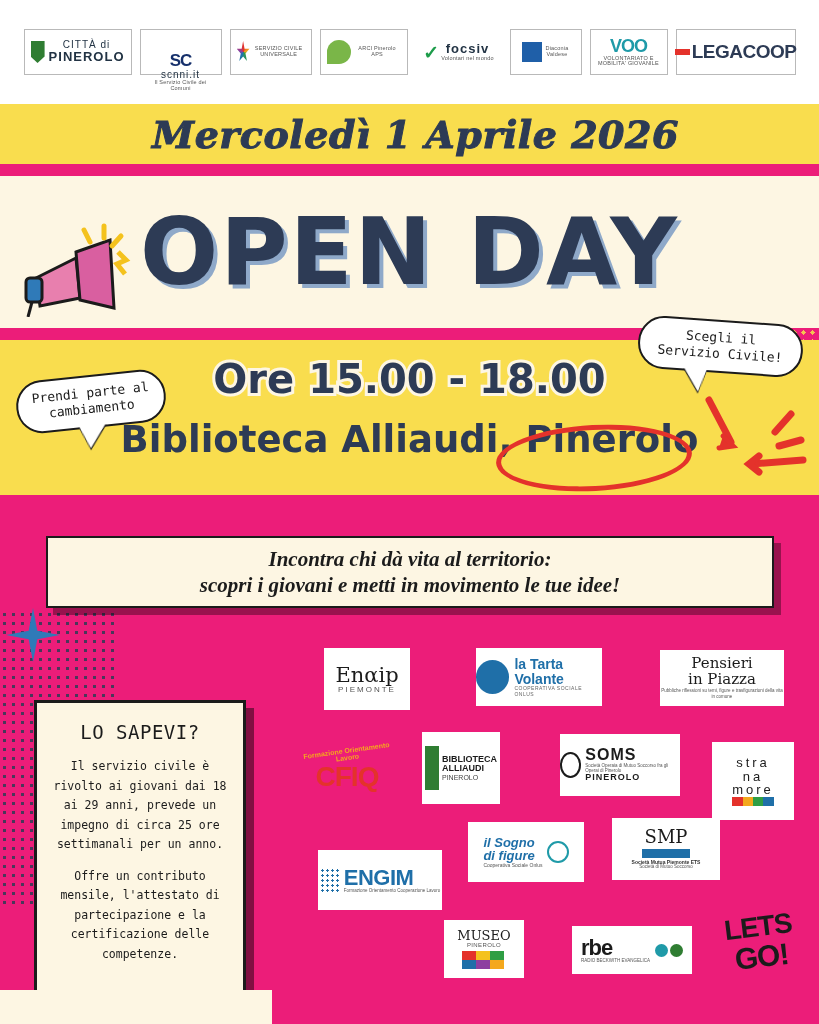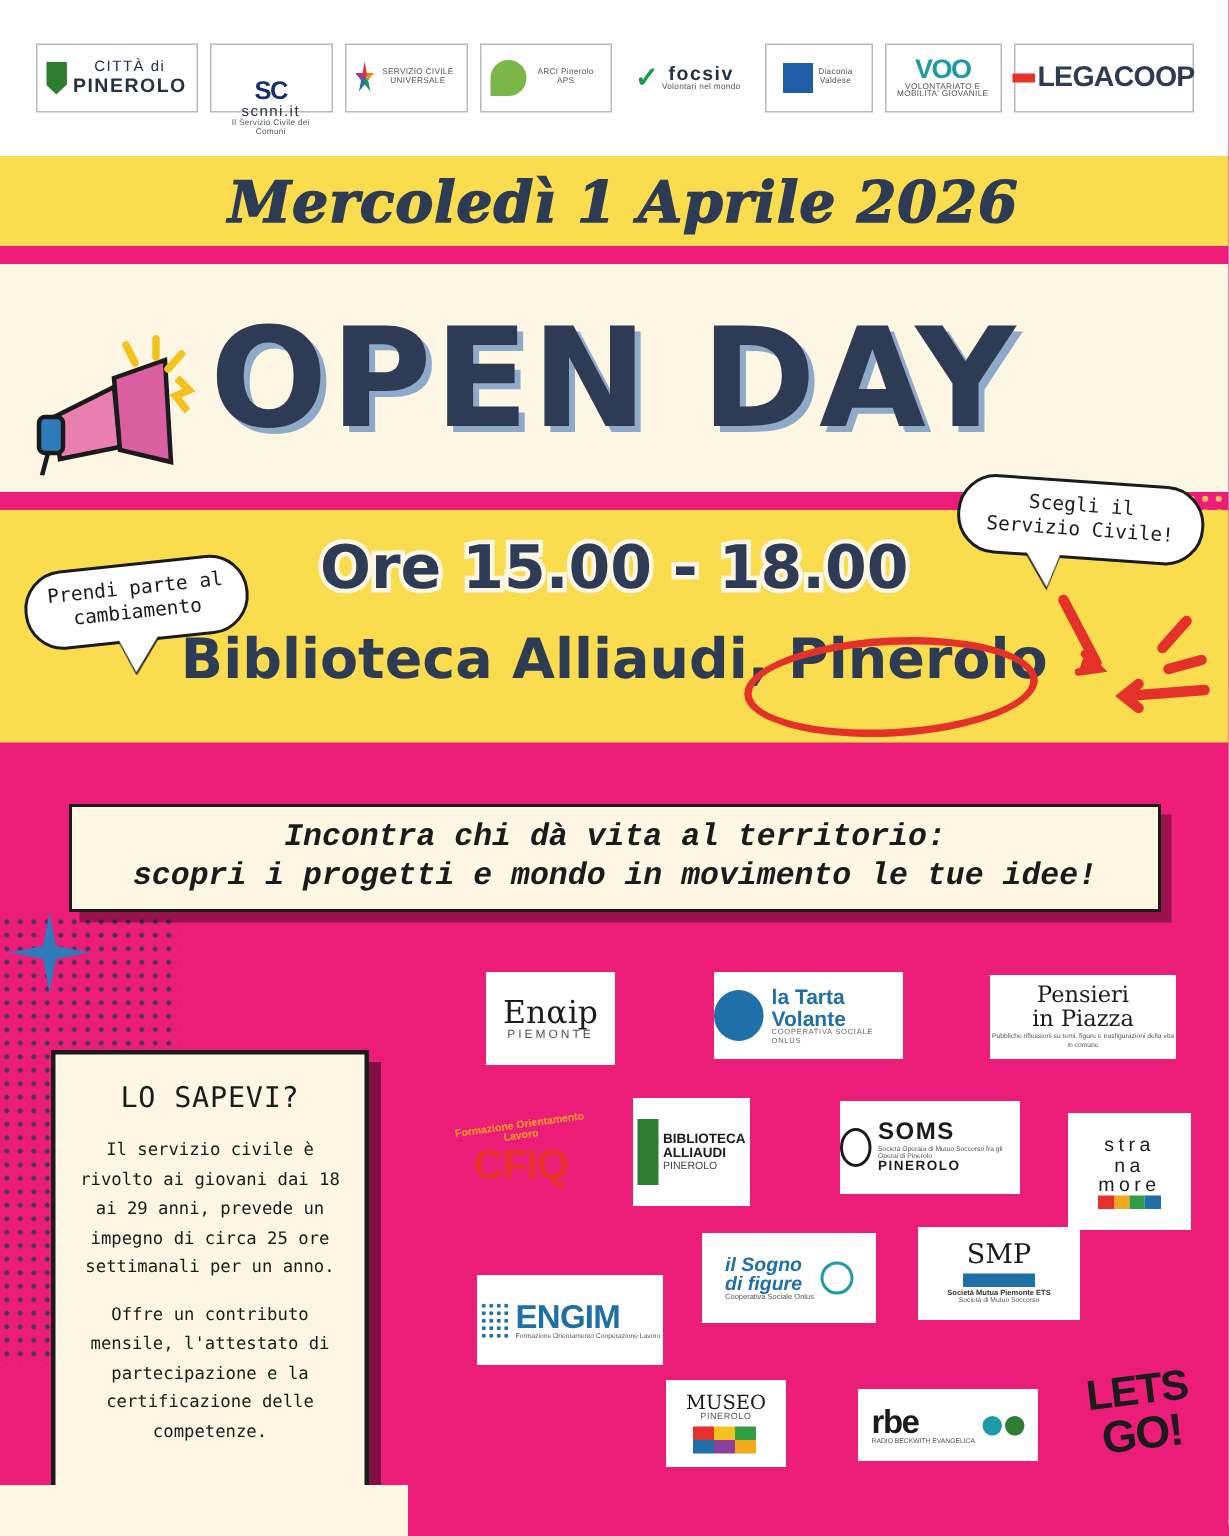--- a/index.html
+++ b/index.html
@@ -173,21 +173,21 @@
   
   .tagline {
     position: absolute; left: 46px; top: 536px; width: 728px; height: 72px;
     background: #fdf6e3;
     border: 2px solid #1b1b1b;
     box-shadow: 7px 7px 0 rgba(0,0,0,.35);
     display: flex; align-items: center; justify-content: center;
     padding: 0 18px;
   }
   .tagline p {
-    font-family: Liberation Mono, monospace;
+    font-family: Liberation Serif, serif;
     font-style: italic; font-weight: bold;
     font-size: 21px; color: #1b1b1b; text-align: center; line-height: 1.25;
   }
 
   
   .card-info {
     position: absolute; left: 34px; top: 700px; width: 212px; height: 312px;
     background: #fdf6e3;
     border: 3px solid #1b1b1b;
     box-shadow: 8px 8px 0 rgba(0,0,0,.45);
@@ -354,21 +354,21 @@
   <div class="bubble bubble-left">
     <span>Prendi parte al cambiamento</span>
   </div>
   <div class="bubble bubble-right">
     <span>Scegli il Servizio Civile!</span>
   </div>
 
   <div class="tagline">
     <p>
       <span>Incontra chi dà vita al territorio:</span><br>
-      <span>scopri i progetti e mondo in movimento le tue idee!</span>
+      <span>scopri i giovani e metti in movimento le tue idee!</span>
     </p>
   </div>
 
   <div class="card-info">
     <h3>LO SAPEVI?</h3>
     <p>Il servizio civile è rivolto ai giovani dai 18 ai 29 anni, prevede un impegno di circa 25 ore settimanali per un anno.</p>
     <p>Offre un contributo mensile, l'attestato di partecipazione e la certificazione delle competenze.</p>
   </div>
   <div class="strip-cream"></div>
 

